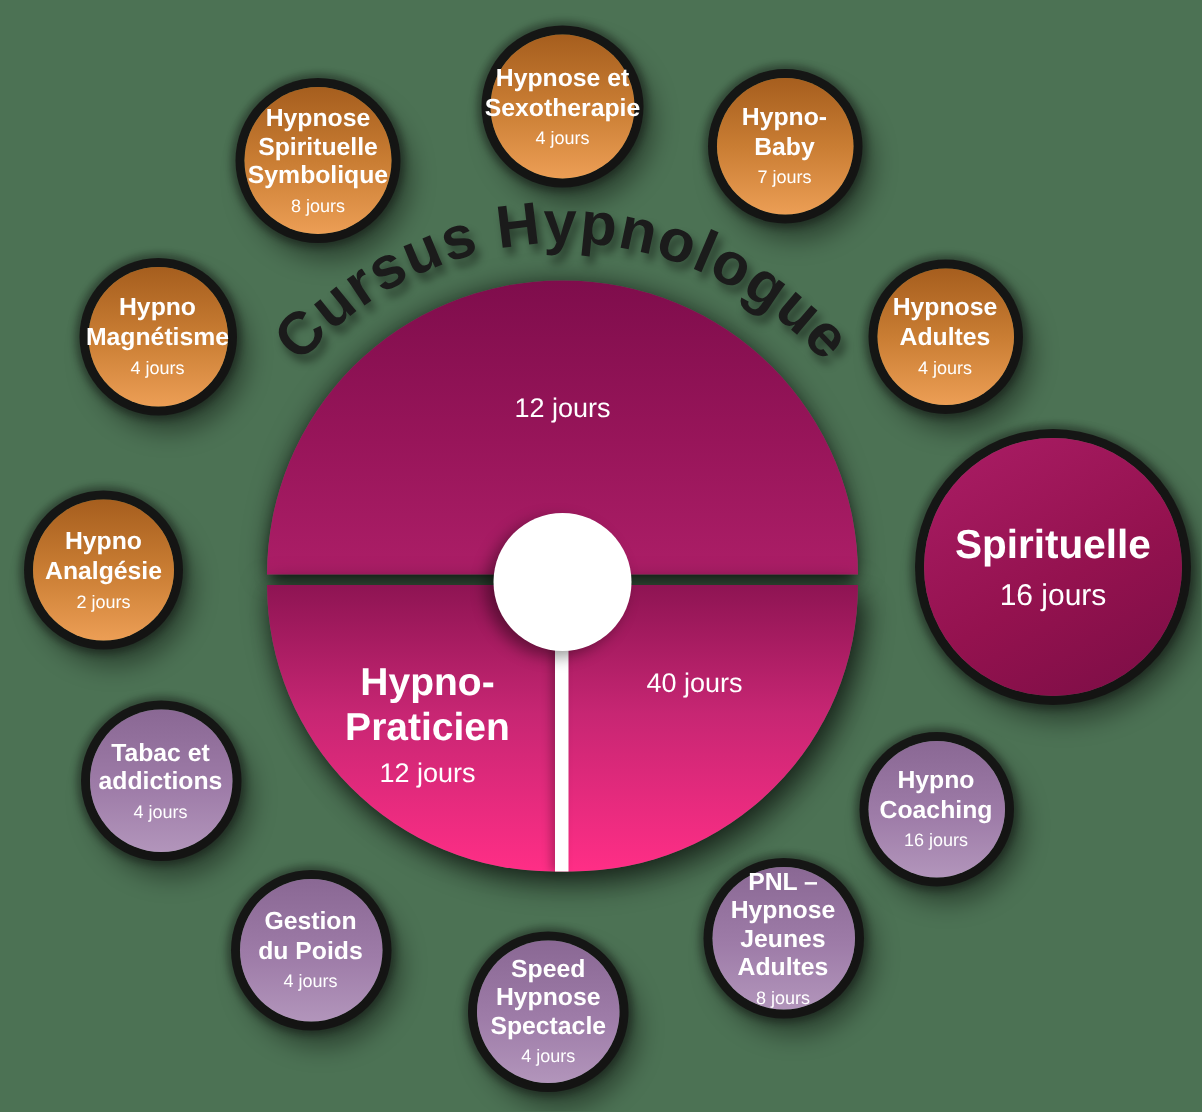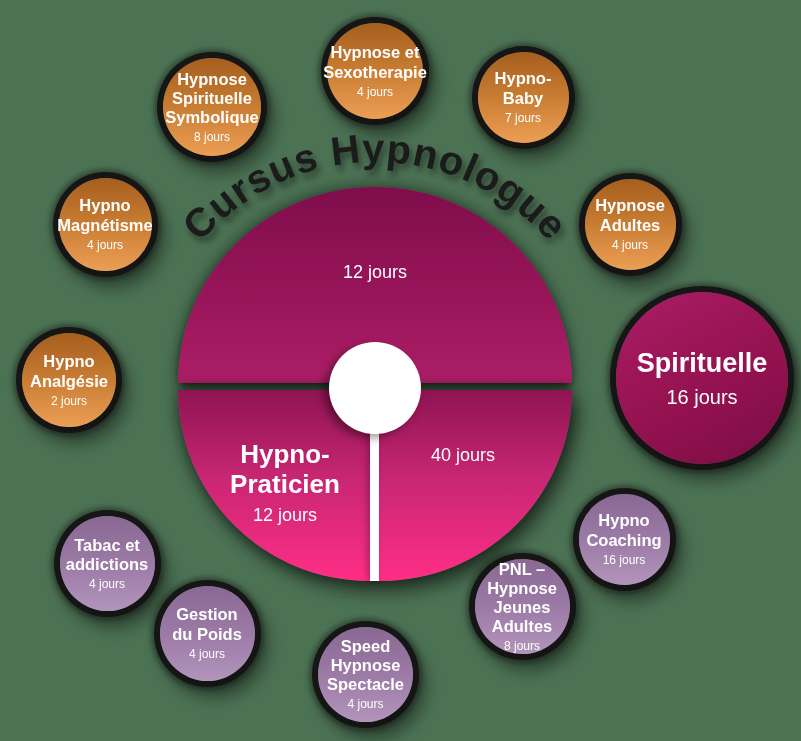--- a/index.html
+++ b/index.html
@@ -145,42 +145,42 @@
           <div>Analgésie</div>
         </div>
       <div class="sat-days">2 jours</div>
     </div>
       <div class="sat magenta large" style="left: 616px; top: 292px; width: 172px; height: 172px;">
       <div class="sat-name">
           <div>Spirituelle</div>
         </div>
       <div class="sat-days">16 jours</div>
     </div>
-      <div class="sat purple" style="left: 59.5px; top: 516px; width: 95px; height: 95px;">
+      <div class="sat purple" style="left: 59.5px; top: 473px; width: 95px; height: 95px;">
       <div class="sat-name">
           <div>Tabac et</div>
           <div>addictions</div>
         </div>
       <div class="sat-days">4 jours</div>
     </div>
       <div class="sat purple" style="left: 578.5px; top: 493.5px; width: 91px; height: 91px;">
       <div class="sat-name">
           <div>Hypno</div>
           <div>Coaching</div>
         </div>
       <div class="sat-days">16 jours</div>
     </div>
       <div class="sat purple" style="left: 159.5px; top: 585.5px; width: 95px; height: 95px; align-items: center;">
       <div class="sat-name">
           <div>Gestion</div>
           <div>du Poids</div>
         </div>
       <div class="sat-days">4 jours</div>
     </div>
-      <div class="sat purple" style="left: 474.5px; top: 559px; width: 95px; height: 95px;">
+      <div class="sat purple" style="left: 474.5px; top: 578px; width: 95px; height: 95px;">
       <div class="sat-name">
           <div>PNL –</div>
           <div>Hypnose</div>
           <div>Jeunes</div>
           <div>Adultes</div>
         </div>
       <div class="sat-days">8 jours</div>
     </div>
       <div class="sat purple" style="left: 318px; top: 626.5px; width: 95px; height: 95px;">
       <div class="sat-name">

